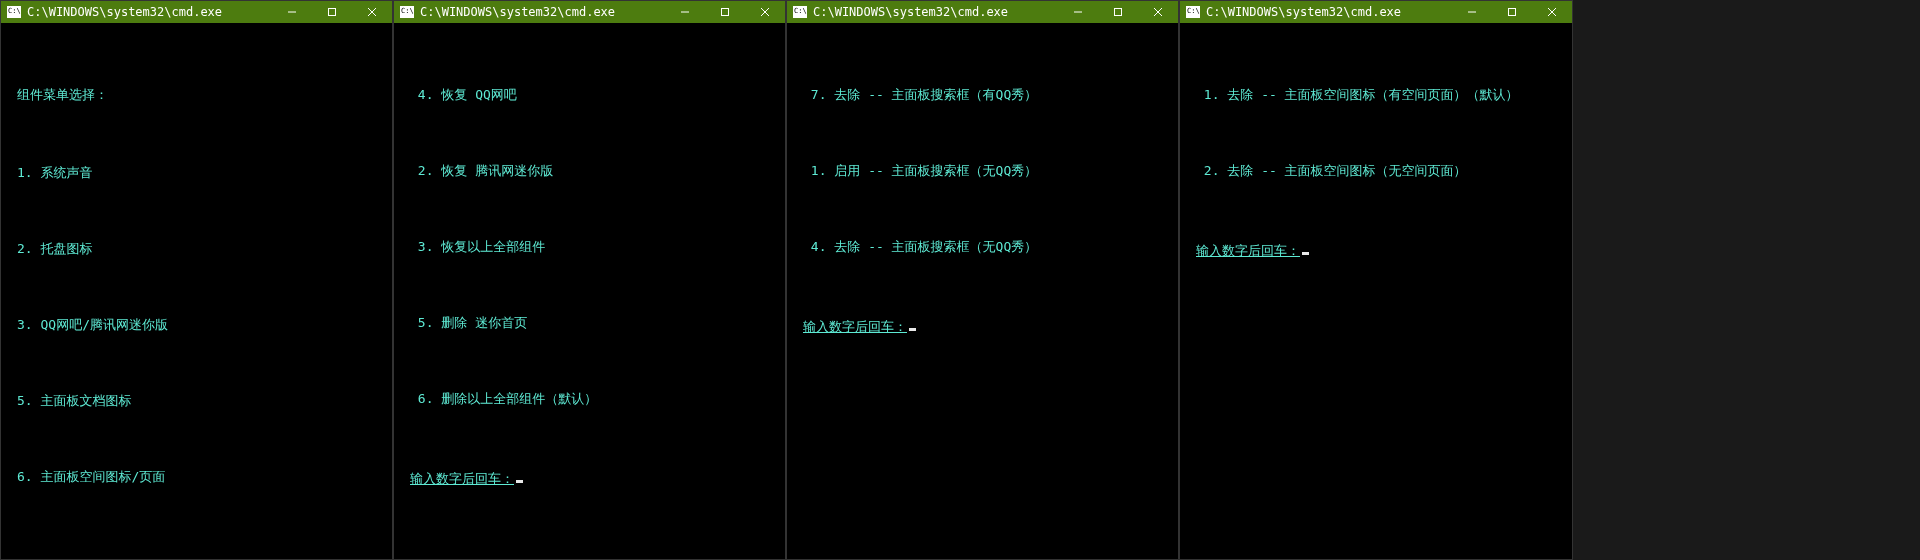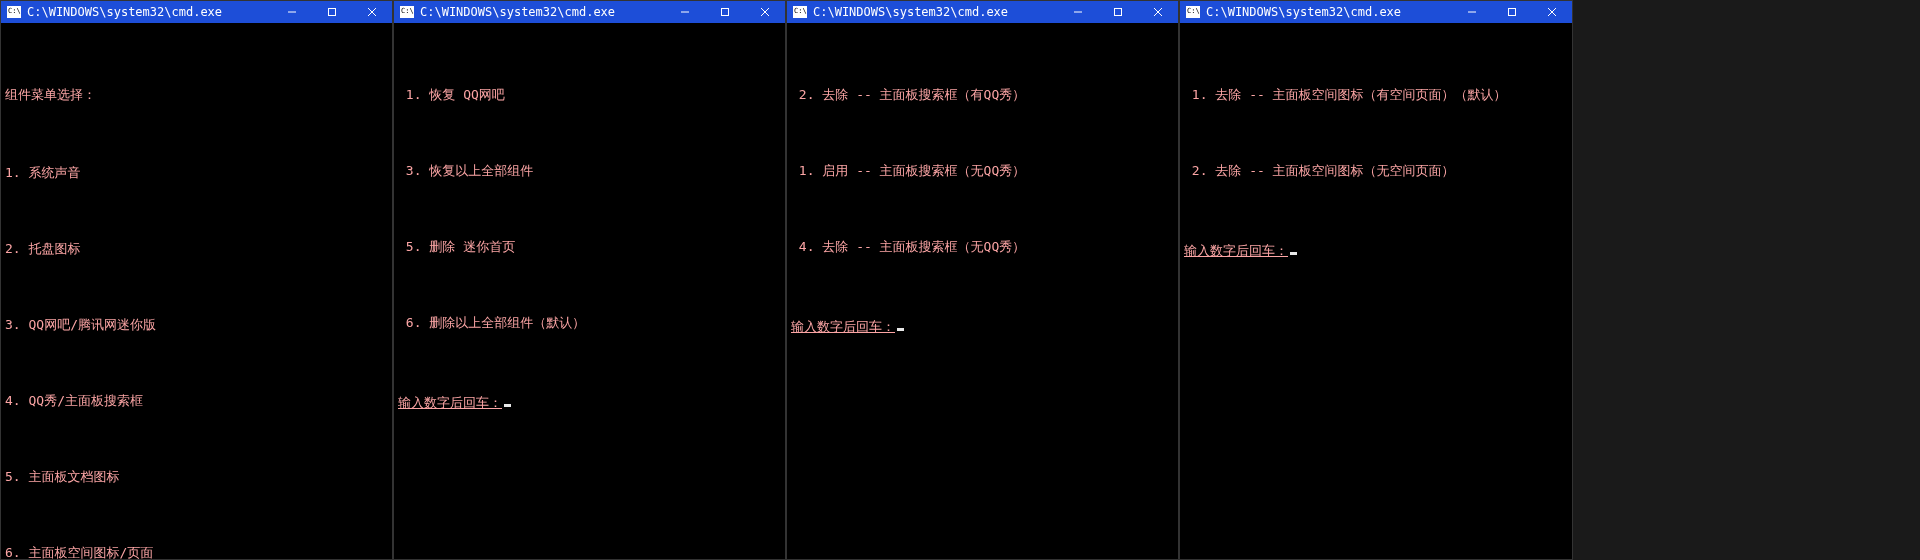--- a/index.html
+++ b/index.html
@@ -17,21 +17,21 @@
     width: 393px;
     height: 560px;
     background: #000000;
     border: 1px solid #333;
     display: flex;
     flex-direction: column;
     flex-shrink: 0;
   }
   .titlebar {
     height: 22px;
-    background: #1d4ed8;
+    background: #4d7c0f;
     display: flex;
     align-items: center;
     color: #ffffff;
     font-size: 12px;
     user-select: none;
   }
   .titlebar-icon {
     width: 14px;
     height: 12px;
     margin-left: 6px;
@@ -61,22 +61,22 @@
     width: 40px;
     height: 100%;
     display: flex;
     align-items: center;
     justify-content: center;
     color: #fff;
     font-size: 11px;
   }
   .content {
     flex: 1;
-    padding: 8px 4px 4px 4px;
-    color: #fca5a5;
+    padding: 8px 4px 4px 16px;
+    color: #5eead4;
     font-size: 13px;
     line-height: 1.95;
     overflow: hidden;
     white-space: pre;
   }
   .line { white-space: pre; }
   .header-line { margin-bottom: 2px; }
   .prompt-line { margin-top: 4px; text-decoration: underline; }
   .cursor {
     display: inline-block;
@@ -114,21 +114,20 @@
             <line x1="9" y1="1" x2="1" y2="9" stroke="#fff" stroke-width="1"></line>
           </svg>
         </div>
     </div>
   </div>
   <div class="content">
     <div class="line header-line">组件菜单选择：</div>
     <div class="line">1. 系统声音</div>
     <div class="line">2. 托盘图标</div>
     <div class="line">3. QQ网吧/腾讯网迷你版</div>
-    <div class="line">4. QQ秀/主面板搜索框</div>
     <div class="line">5. 主面板文档图标</div>
     <div class="line">6. 主面板空间图标/页面</div>
     
     
     
     
     
     
     
     
@@ -153,21 +152,22 @@
         </div>
       <div class="titlebar-btn close">
           <svg width="10" height="10" viewBox="0 0 10 10">
             <line x1="1" y1="1" x2="9" y2="9" stroke="#fff" stroke-width="1"></line>
             <line x1="9" y1="1" x2="1" y2="9" stroke="#fff" stroke-width="1"></line>
           </svg>
         </div>
     </div>
   </div>
   <div class="content">
-    <div class="line"> 1. 恢复 QQ网吧</div>
+    <div class="line"> 4. 恢复 QQ网吧</div>
+    <div class="line"> 2. 恢复 腾讯网迷你版</div>
     <div class="line"> 3. 恢复以上全部组件</div>
     <div class="line"> 5. 删除 迷你首页</div>
     <div class="line"> 6. 删除以上全部组件（默认）</div>
     <div class="line prompt-line"><span>输入数字后回车：</span><span class="cursor"></span></div>
   </div>
 </div>
 
 <div class="window">
   <div class="titlebar">
     <span class="titlebar-icon"></span>
@@ -185,21 +185,21 @@
         </div>
       <div class="titlebar-btn close">
           <svg width="10" height="10" viewBox="0 0 10 10">
             <line x1="1" y1="1" x2="9" y2="9" stroke="#fff" stroke-width="1"></line>
             <line x1="9" y1="1" x2="1" y2="9" stroke="#fff" stroke-width="1"></line>
           </svg>
         </div>
     </div>
   </div>
   <div class="content">
-    <div class="line"> 2. 去除 -- 主面板搜索框（有QQ秀）</div>
+    <div class="line"> 7. 去除 -- 主面板搜索框（有QQ秀）</div>
     <div class="line"> 1. 启用 -- 主面板搜索框（无QQ秀）</div>
     <div class="line"> 4. 去除 -- 主面板搜索框（无QQ秀）</div>
     <div class="line prompt-line"><span>输入数字后回车：</span><span class="cursor"></span></div>
   </div>
 </div>
 
 <div class="window" style="width:394px;">
   <div class="titlebar">
     <span class="titlebar-icon"></span>
     <span class="titlebar-text">C:\WINDOWS\system32\cmd.exe</span>

